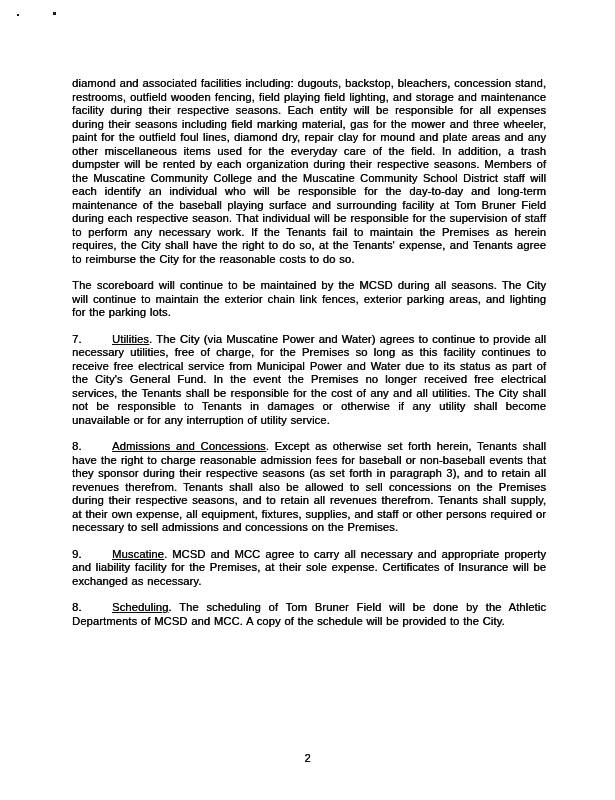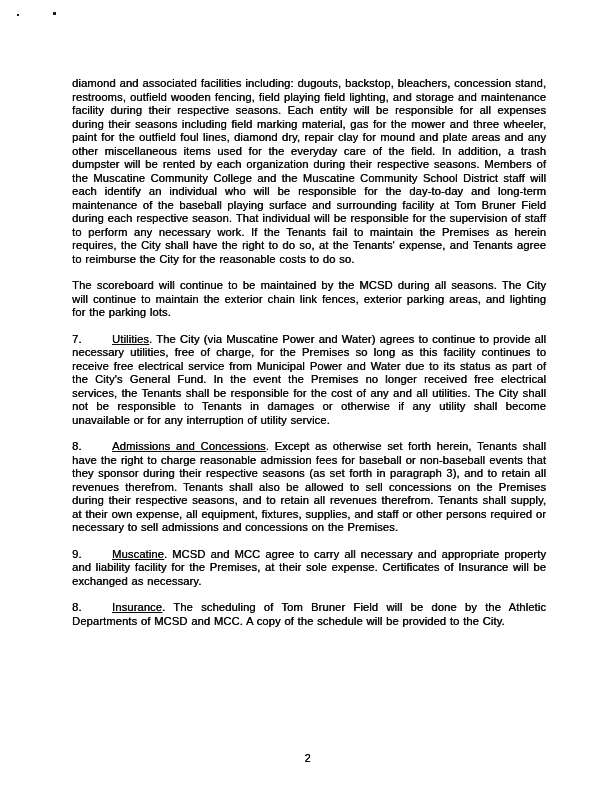--- a/index.html
+++ b/index.html
@@ -72,19 +72,19 @@
     <p class="para"><span>diamond and associated facilities including:  dugouts, backstop, bleachers, concession stand, restrooms, outfield wooden fencing, field playing field lighting, and storage and maintenance facility during their respective seasons.  Each entity will be responsible for all expenses during their seasons including field marking material, gas for the mower and three wheeler, paint for the outfield foul lines, diamond dry, repair clay for mound and plate areas and any other miscellaneous items used for the everyday care of the field.  In addition, a trash dumpster will be rented by each organization during their respective seasons.  Members of the Muscatine Community College and the Muscatine Community School District staff will each identify an individual who will be responsible for the day-to-day and long-term maintenance of the baseball playing surface and surrounding facility at Tom Bruner Field during each respective season.  That individual will be responsible for the supervision of staff to perform any necessary work.  If the Tenants fail to maintain the Premises as herein requires, the City shall have the right to do so, at the Tenants' expense, and Tenants agree to reimburse the City for the reasonable costs to do so.</span></p>
 
     <p class="para"><span>The scoreboard will continue to be maintained by the MCSD during all seasons.  The City will continue to maintain the exterior chain link fences, exterior parking areas, and lighting for the parking lots.</span></p>
 
     <p class="para gap-lg"><span class="num">7.</span><span class="heading">Utilities</span><span>.  The City (via Muscatine Power and Water) agrees to continue to provide all necessary utilities, free of charge, for the Premises so long as this facility continues to receive free electrical service from Municipal Power and Water due to its status as part of the City's General Fund.  In the event the Premises no longer received free electrical services, the Tenants shall be responsible for the cost of any and all utilities.  The City shall not be responsible to Tenants in damages or otherwise if any utility shall become unavailable or for any interruption of utility service.</span></p>
 
     <p class="para"><span class="num">8.</span><span class="heading">Admissions and Concessions</span><span>.  Except as otherwise set forth herein, Tenants shall have the right to charge reasonable admission fees for baseball or non-baseball events that they sponsor during their respective seasons (as set forth in paragraph 3), and to retain all revenues therefrom.  Tenants shall also be allowed to sell concessions on the Premises during their respective seasons, and to retain all revenues therefrom.  Tenants shall supply, at their own expense, all equipment, fixtures, supplies, and staff or other persons required or necessary to sell admissions and concessions on the Premises.</span></p>
 
     <p class="para"><span class="num">9.</span><span class="heading">Muscatine</span><span>.  MCSD and MCC agree to carry all necessary and appropriate property and liability facility for the Premises, at their sole expense. Certificates of Insurance will be exchanged as necessary.</span></p>
 
-    <p class="para"><span class="num">8.</span><span class="heading">Insurance</span><span>.  The scheduling of Tom Bruner Field will be done by the Athletic Departments of MCSD and MCC.  A copy of the schedule will be provided to the City.</span></p>
+    <p class="para"><span class="num">8.</span><span class="heading">Scheduling</span><span>.  The scheduling of Tom Bruner Field will be done by the Athletic Departments of MCSD and MCC.  A copy of the schedule will be provided to the City.</span></p>
 
   </div>
 
   <div class="page-number">2</div>
 
 </div>
 
 </body></html>

